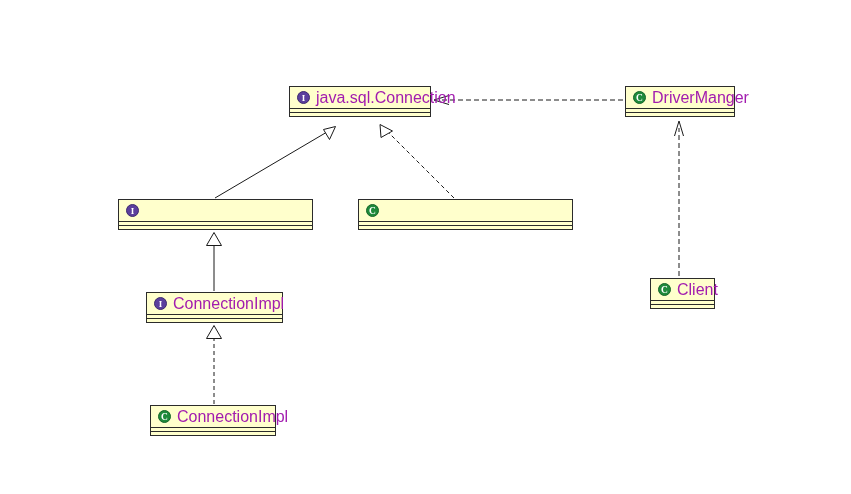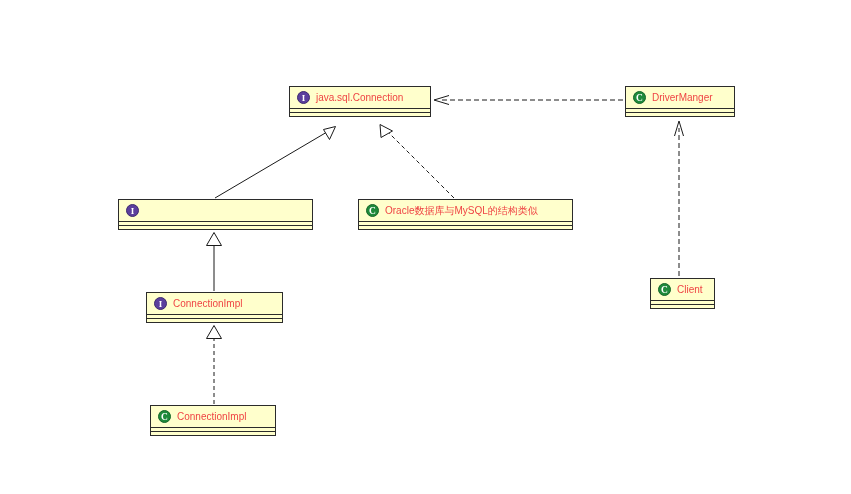--- a/index.html
+++ b/index.html
@@ -43,22 +43,22 @@
   .uml-compartment {
     height: 4px;
     border-top: 1px solid #2b2b2b;
     background: #ffffcc;
     box-sizing: border-box;
   }
   .uml-compartment.second {
     height: 4px;
   }
   .uml-label {
-    font-size: 10px;
-    color: #ef4444;
+    font-size: 16px;
+    color: #a21caf;
     line-height: 13px;
     letter-spacing: 0px;
   }
   .uml-icon {
     flex: 0 0 auto;
     width: 13px;
     height: 13px;
     display: block;
   }
 </style>
@@ -134,21 +134,20 @@
     <div class="uml-compartment"></div>
     <div class="uml-compartment second"></div>
   </div>
 
   <div class="uml-node" style="left:358px; top:199px; width:215px;">
     <div class="uml-title-row">
       <svg class="uml-icon" viewBox="0 0 13 13">
         <circle cx="6.5" cy="6.5" r="6" fill="#1f8a3b" stroke="#166629" stroke-width="1"></circle>
         <text x="6.5" y="9.8" text-anchor="middle" font-size="9.5" font-weight="bold" font-family="Liberation Serif, serif" fill="#ffffff">C</text>
       </svg>
-      <span class="uml-label">Oracle数据库与MySQL的结构类似</span>
     </div>
     <div class="uml-compartment"></div>
     <div class="uml-compartment second"></div>
   </div>
 
   <div class="uml-node" style="left:146px; top:292px; width:137px;">
     <div class="uml-title-row">
       <svg class="uml-icon" viewBox="0 0 13 13">
         <circle cx="6.5" cy="6.5" r="6" fill="#5b3f9d" stroke="#3d2a6e" stroke-width="1"></circle>
         <text x="6.5" y="9.8" text-anchor="middle" font-size="9" font-weight="bold" font-family="Liberation Serif, serif" fill="#ffffff">I</text>

